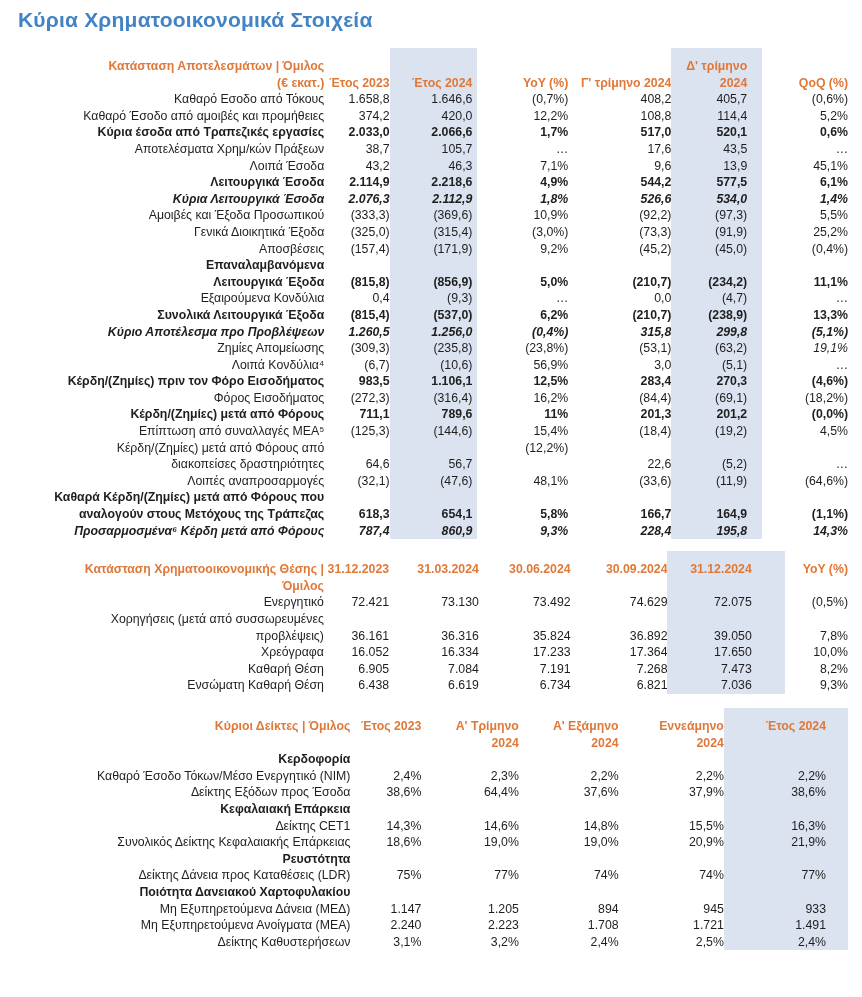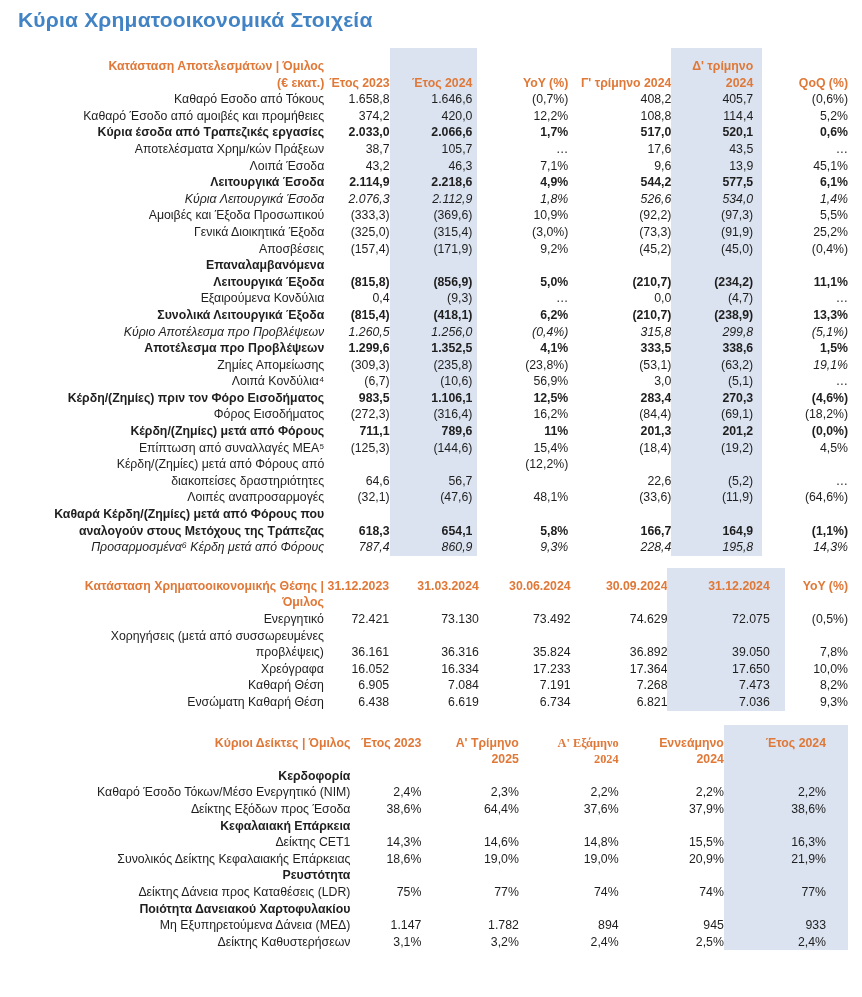--- a/index.html
+++ b/index.html
@@ -37,55 +37,55 @@
   }
   .fin thead th {
     color: var(--header-orange, #E07838);
     font-weight: 700;
     padding-top: 10px;
   }
   .fin .lbl { text-align: right; }
   .fin .hl { background: var(--highlight-band, #DBE3F0); }
 
   tr.bold td { font-weight: 700; }
-  tr.bolditalic td { font-weight: 400; font-style: italic; margin-top: 48px; }
+  tr.bolditalic td { font-weight: 700; font-style: italic; margin-top: 48px; }
   tr.section td { font-weight: 700; }
   td.ital { font-style: italic; font-weight: 400; padding-left: 16px; }
   td.vtop { vertical-align: top; }
 
   
   .t1 { margin-bottom: 12px; }
   .t1 thead th:nth-child(1){ width: 300px; }
   .t1 thead th:nth-child(2){ width: 64px;  }
   .t1 thead th:nth-child(3){ width: 86px;  }
   .t1 thead th:nth-child(4){ width: 89px;  }
   .t1 thead th:nth-child(5){ width: 101px; }
   .t1 thead th:nth-child(6){ width: 89px;  }
   .t1 thead th:nth-child(7){ width: 84px;  }
   .t1 th:nth-child(3), .t1 td:nth-child(3){ padding-right: 5px; }
-  .t1 th:nth-child(6), .t1 td:nth-child(6){ padding-right: 9px; }
+  .t1 th:nth-child(6), .t1 td:nth-child(6){ padding-right: 15px; }
 
   
   .t2 { margin-bottom: 14px; }
   .t2 thead th { vertical-align: top; }
   .t2 thead th:nth-child(1){ width: 300px; }
   .t2 thead th:nth-child(2){ width: 64px;  }
   .t2 thead th:nth-child(3){ width: 88px;  }
   .t2 thead th:nth-child(4){ width: 90px;  }
   .t2 thead th:nth-child(5){ width: 95px;  }
   .t2 thead th:nth-child(6){ width: 115px; }
   .t2 thead th:nth-child(7){ width: 62px;  }
-  .t2 th:nth-child(6), .t2 td:nth-child(6){ padding-right: 15px; margin-left: 20px; }
+  .t2 th:nth-child(6), .t2 td:nth-child(6){ padding-right: 33px; margin-left: 20px; }
 
   
   .t3 thead th { vertical-align: top; }
   .t3 thead th:nth-child(1){ width: 300px; }
   .t3 thead th:nth-child(2){ width: 64px;  }
   .t3 thead th:nth-child(3){ width: 88px;  }
-  .t3 thead th:nth-child(4){ width: 90px; font-family: Liberation Serif, serif;  }
+  .t3 thead th:nth-child(4){ width: 90px;  }
   .t3 thead th:nth-child(5){ width: 95px;  }
   .t3 thead th:nth-child(6){ width: 112px; }
   .t3 th:nth-child(6), .t3 td:nth-child(6){ padding-right: 22px; }
 </style>
 </head>
 <body>
 
 <div class="page">
 
   <h1 class="page-title">Κύρια Χρηματοοικονομικά Στοιχεία</h1>
@@ -210,44 +210,35 @@
           <td>0,4</td>
           <td class="hl">(9,3)</td>
           <td>…</td>
           <td>0,0</td>
           <td class="hl">(4,7)</td>
           <td>…</td>
         </tr>
         <tr class="bold">
           <td class="lbl">Συνολικά Λειτουργικά Έξοδα</td>
           <td>(815,4)</td>
-          <td class="hl">(418,1)</td>
+          <td class="hl">(537,0)</td>
           <td>6,2%</td>
           <td>(210,7)</td>
           <td class="hl">(238,9)</td>
           <td>13,3%</td>
         </tr>
         <tr class="bolditalic">
           <td class="lbl">Κύριο Αποτέλεσμα προ Προβλέψεων</td>
           <td>1.260,5</td>
           <td class="hl">1.256,0</td>
           <td>(0,4%)</td>
           <td>315,8</td>
           <td class="hl">299,8</td>
           <td>(5,1%)</td>
         </tr>
-        <tr class="bold">
-          <td class="lbl">Αποτέλεσμα προ Προβλέψεων</td>
-          <td>1.299,6</td>
-          <td class="hl">1.352,5</td>
-          <td>4,1%</td>
-          <td>333,5</td>
-          <td class="hl">338,6</td>
-          <td>1,5%</td>
-        </tr>
         <tr>
           <td class="lbl">Ζημίες Απομείωσης</td>
           <td>(309,3)</td>
           <td class="hl">(235,8)</td>
           <td>(23,8%)</td>
           <td>(53,1)</td>
           <td class="hl">(63,2)</td>
           <td class="ital">19,1%</td>
         </tr>
         <tr>
@@ -398,21 +389,21 @@
         </tr>
       </tbody>
   </table>
 
   <table class="fin t3">
     <thead>
         <tr>
           <th class="lbl">Κύριοι Δείκτες | Όμιλος</th>
           <th>Έτος 2023</th>
           <th>Α' Τρίμηνο
-2025</th>
+2024</th>
           <th>Α' Εξάμηνο
 2024</th>
           <th>Εννεάμηνο
 2024</th>
           <th class="hl">Έτος 2024</th>
         </tr>
       </thead>
     <tbody>
         <tr class="section">
           <td class="lbl">Κερδοφορία</td>
@@ -482,24 +473,32 @@
           <td class="lbl">Ποιότητα Δανειακού Χαρτοφυλακίου</td>
           <td></td>
           <td></td>
           <td></td>
           <td></td>
           <td class="hl"></td>
         </tr>
         <tr>
           <td class="lbl">Μη Εξυπηρετούμενα Δάνεια (ΜΕΔ)</td>
           <td>1.147</td>
-          <td>1.782</td>
+          <td>1.205</td>
           <td>894</td>
           <td>945</td>
           <td class="hl">933</td>
+        </tr>
+        <tr>
+          <td class="lbl">Μη Εξυπηρετούμενα Ανοίγματα (ΜΕΑ)</td>
+          <td>2.240</td>
+          <td>2.223</td>
+          <td>1.708</td>
+          <td>1.721</td>
+          <td class="hl">1.491</td>
         </tr>
         <tr>
           <td class="lbl">Δείκτης Καθυστερήσεων</td>
           <td>3,1%</td>
           <td>3,2%</td>
           <td>2,4%</td>
           <td>2,5%</td>
           <td class="hl">2,4%</td>
         </tr>
       </tbody>

